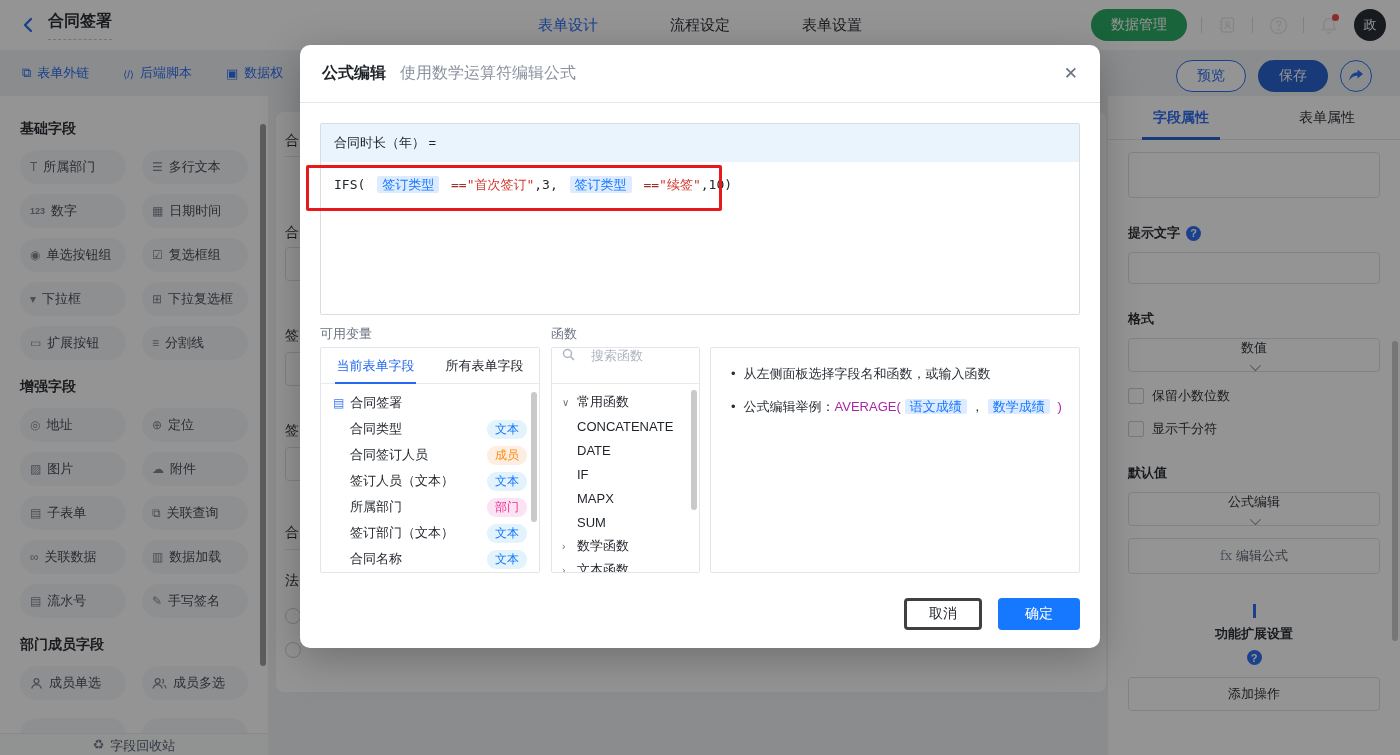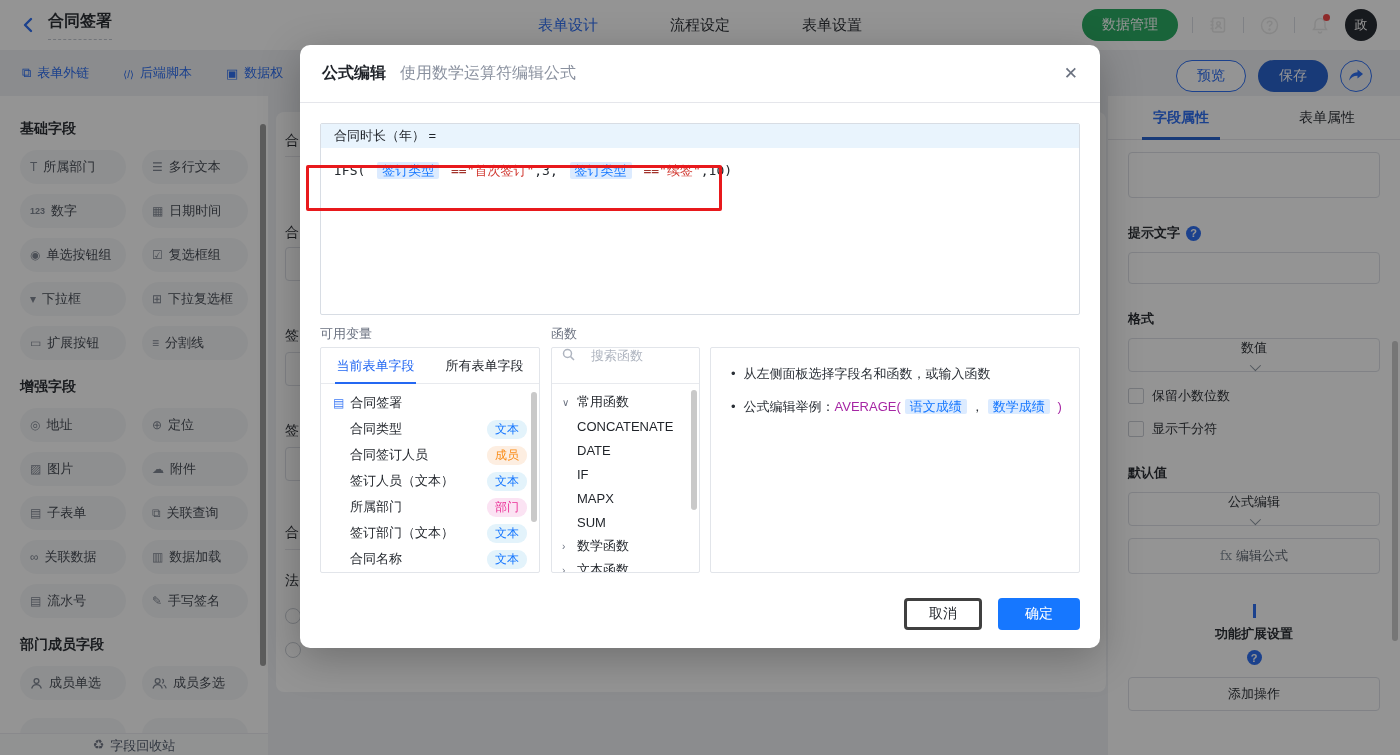--- a/index.html
+++ b/index.html
@@ -9,21 +9,21 @@
     background:#eef0f4; font-family:"Liberation Sans",sans-serif; color:#1f2329;
   }
   
   .topbar { position:absolute; left:0; top:0; width:1400px; height:50px; background:#fff;
     display:flex; align-items:center; padding:0 16px; z-index:2; }
   .back-btn { width:24px; height:24px; display:flex; align-items:center; justify-content:center; cursor:pointer; }
   .app-title { font-size:16px; font-weight:bold; margin-left:8px; padding-bottom:7px; border-bottom:1px dashed #c2c7cf; }
   .nav-tabs { position:absolute; left:50%; transform:translateX(-50%); display:flex; gap:72px; }
   .nav-tab { font-size:15px; color:#1f2329; cursor:pointer; white-space:nowrap; }
   .nav-tab.active { color:#2468f2; }
-  .top-right { position:absolute; right:23px; display:flex; align-items:center; gap:14px; }
+  .top-right { position:absolute; right:14px; display:flex; align-items:center; gap:14px; }
   .pill-green { background:#1fa85c; color:#fff; font-size:14px; padding:7px 20px; border-radius:16px; cursor:pointer; }
   .v-div { width:1px; height:16px; background:#d9dde3; }
   .ticon { width:22px; height:22px; display:flex; align-items:center; justify-content:center; position:relative; cursor:pointer; }
   .dot { position:absolute; top:0; right:1px; width:7px; height:7px; border-radius:50%; background:#f53f3f; }
   .avatar { width:32px; height:32px; border-radius:50%; background:#1d2129; color:#fff; font-size:13px;
     display:flex; align-items:center; justify-content:center; cursor:pointer; }
   
   .toolbar { position:absolute; left:0; top:50px; width:1400px; height:46px; display:flex; align-items:center; padding-left:22px; gap:34px; }
   .tb-link { display:flex; align-items:center; gap:6px; color:#2468f2; font-size:13px; cursor:pointer; white-space:nowrap; }
   .tb-glyph { font-size:13px; }
@@ -74,21 +74,21 @@
   .rp-scroll { position:absolute; right:2px; top:245px; width:6px; height:300px; background:#c9c9c9; border-radius:3px; }
   
   .overlay { position:absolute; inset:0; background:rgba(17,17,17,0.45); z-index:10; }
   .modal { position:absolute; left:300px; top:45px; width:800px; height:603px; background:#fff; border-radius:10px;
     box-shadow:0 10px 40px rgba(0,0,0,.25); z-index:20; }
   .m-head { height:58px; border-bottom:1px solid #e5e6eb; display:flex; align-items:center; padding:0 22px; }
   .m-title { font-size:16px; font-weight:bold; }
   .m-sub { font-size:16px; color:#8a919f; margin-left:14px; }
   .m-close { position:absolute; right:22px; top:20px; font-size:17px; color:#6b7280; cursor:pointer; line-height:1; }
   .f-box { position:absolute; left:20px; top:78px; width:760px; height:192px; border:1px solid #d8dde4; border-radius:2px; overflow:hidden; }
-  .f-head { height:24px; background:#e9f4fd; display:flex; align-items:center; padding:0 13px; font-size:13px; color:#1f2329; }
+  .f-head { height:38px; background:#e9f4fd; display:flex; align-items:center; padding:0 13px; font-size:13px; color:#1f2329; }
   .f-code { padding:14px 13px; font-family:"DejaVu Sans Mono",monospace; font-size:13px; white-space:pre; color:#24292e; }
   .tk-chip { background:#dcebff; color:#1677ff; border-radius:2px; padding:1px 5px; margin:0 4px; font-family:"Liberation Sans",sans-serif; }
   .tk-op { color:#a2312a; }
   .tk-str { color:#d0342c; }
   .red-rect { position:absolute; left:6px; top:120px; width:416px; height:46px; border:3px solid #e8191c; border-radius:2px; z-index:5; pointer-events:none; }
   .m-label { position:absolute; font-size:13px; color:#6b7280; }
   .panel { position:absolute; top:302px; height:226px; border:1px solid #e2e5ea; border-radius:2px; background:#fff; overflow:hidden; }
   .vars-panel { left:20px; width:220px; }
   .v-tabs { display:flex; height:36px; border-bottom:1px solid #e8eaee; }
   .v-tab { flex:1; display:flex; align-items:center; justify-content:center; font-size:13px; cursor:pointer; position:relative; }

